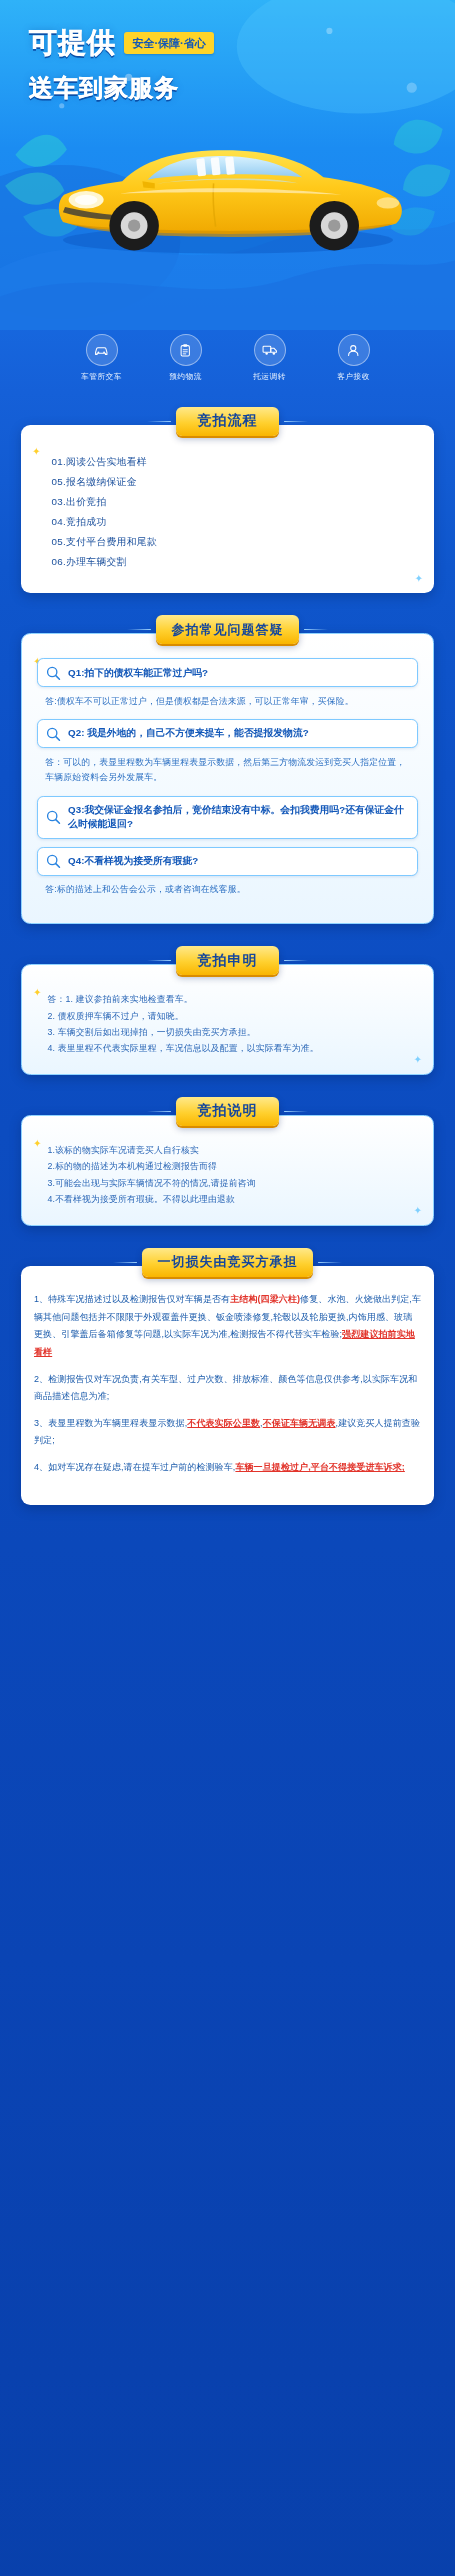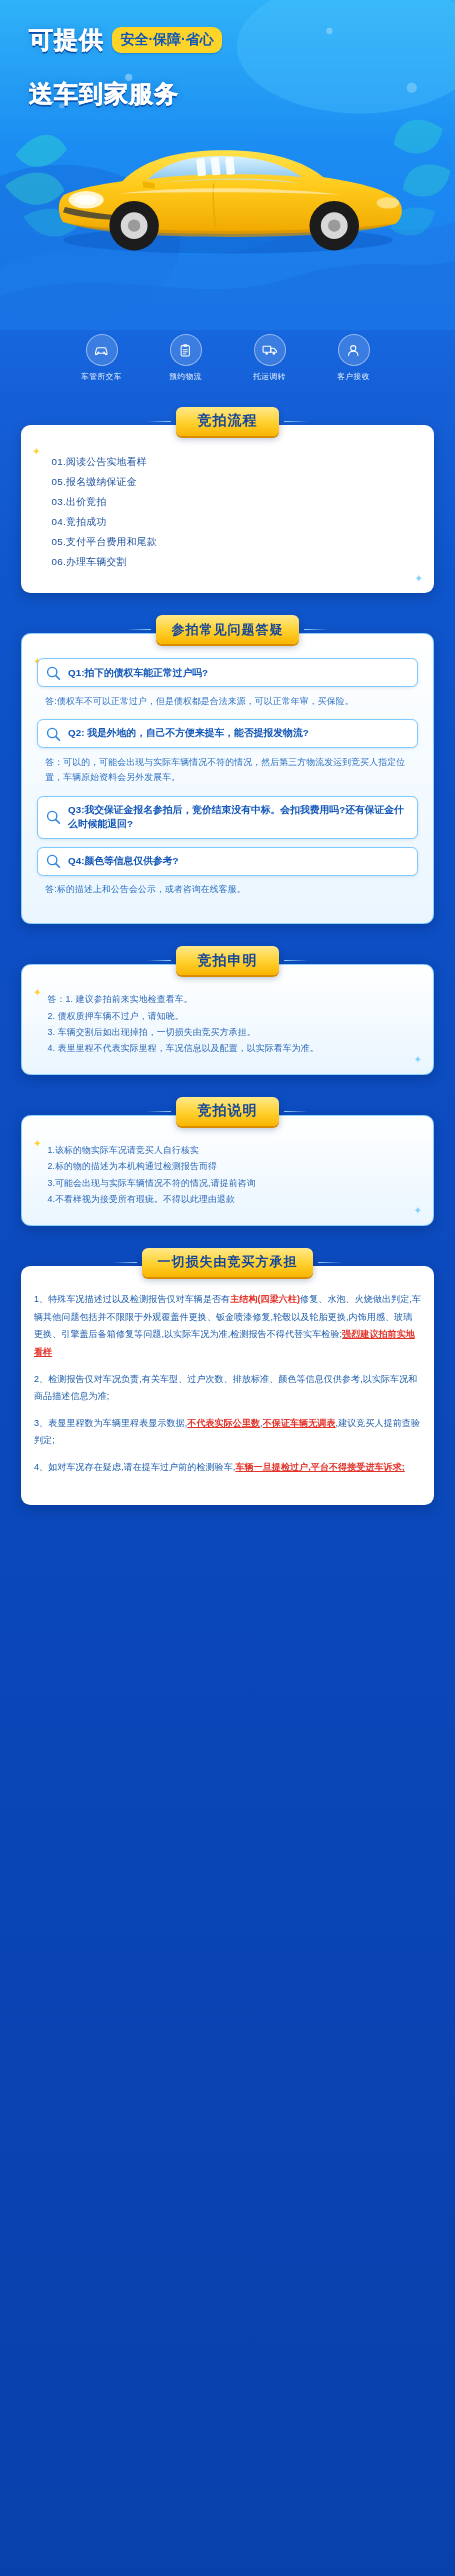--- a/index.html
+++ b/index.html
@@ -33,39 +33,39 @@
   }
   .hero-title-wrap {
     position: relative;
     padding: 24px 0 0 29px;
     z-index: 5;
   }
   .hero-l1 {
     display: flex; align-items: center; gap: 8.2px;
   }
   .hero-title {
-    font-size: 24px;
+    font-size: 28px;
     font-weight: bold;
     color: #ffffff;
     letter-spacing: 1px;
     text-shadow: 0 1.5px 0 #0b4fa8, 0 0 7.2px rgba(0,60,150,.35);
     -webkit-text-stroke: 0.5px #ffffff;
   }
   .hero-badge {
     background: #ffd429;
     color: #1056b8;
-    font-size: 14px;
+    font-size: 11px;
     font-weight: bold;
     padding: 3.6px 8.2px;
-    border-radius: 9px;
+    border-radius: 3px;
     white-space: nowrap;
     box-shadow: 0 1px 2.1px rgba(0,40,100,.25);
   }
   .hero-title2 {
-    margin-top: 22px;
+    margin-top: 10px;
     font-size: 24px;
     font-weight: bold;
     color: #ffffff;
     letter-spacing: 1px;
     text-shadow: 0 1.5px 0 #0b4fa8, 0 0 7.2px rgba(0,60,150,.35);
     -webkit-text-stroke: 0.5px #ffffff;
   }
   .car-wrap {
     position: absolute;
     left: 50%;
@@ -415,40 +415,40 @@
       </div>
 
       <div class="faq-item">
         <div class="faq-q">
           <svg class="q-icon" viewBox="0 0 32 32">
             <circle cx="14" cy="14" r="9" fill="none" stroke="#2a84e0" stroke-width="2.6"></circle>
             <path d="M21 21 L28 28" stroke="#2a84e0" stroke-width="3" stroke-linecap="round"></path>
           </svg>
           <span>Q2: 我是外地的，自己不方便来提车，能否提报发物流?</span>
         </div>
-        <div class="faq-a">答：可以的，可能会出现与实际车辆情况不符的情况，然后第三方物流发运到竞买人指定位置，车辆原始资料会另外发展车。</div>
+        <div class="faq-a">答：可以的，表显里程数为车辆里程表显示数据，然后第三方物流发运到竞买人指定位置，车辆原始资料会另外发展车。</div>
       </div>
 
       <div class="faq-item">
         <div class="faq-q">
           <svg class="q-icon" viewBox="0 0 32 32">
             <circle cx="14" cy="14" r="9" fill="none" stroke="#2a84e0" stroke-width="2.6"></circle>
             <path d="M21 21 L28 28" stroke="#2a84e0" stroke-width="3" stroke-linecap="round"></path>
           </svg>
           <span>Q3:我交保证金报名参拍后，竞价结束没有中标。会扣我费用吗?还有保证金什么时候能退回?</span>
         </div>
       </div>
 
       <div class="faq-item">
         <div class="faq-q">
           <svg class="q-icon" viewBox="0 0 32 32">
             <circle cx="14" cy="14" r="9" fill="none" stroke="#2a84e0" stroke-width="2.6"></circle>
             <path d="M21 21 L28 28" stroke="#2a84e0" stroke-width="3" stroke-linecap="round"></path>
           </svg>
-          <span>Q4:颜色等信息仅供参考?</span>
+          <span>Q4:不看样视为接受所有瑕疵?</span>
         </div>
         <div class="faq-a">答:标的描述上和公告会公示，或者咨询在线客服。</div>
       </div>
     </div>
   </div>
 
   <div class="section">
     <div class="sec-head">
       <span class="sec-deco-l"></span>
       <span class="sec-head-plate">竞拍申明</span>

